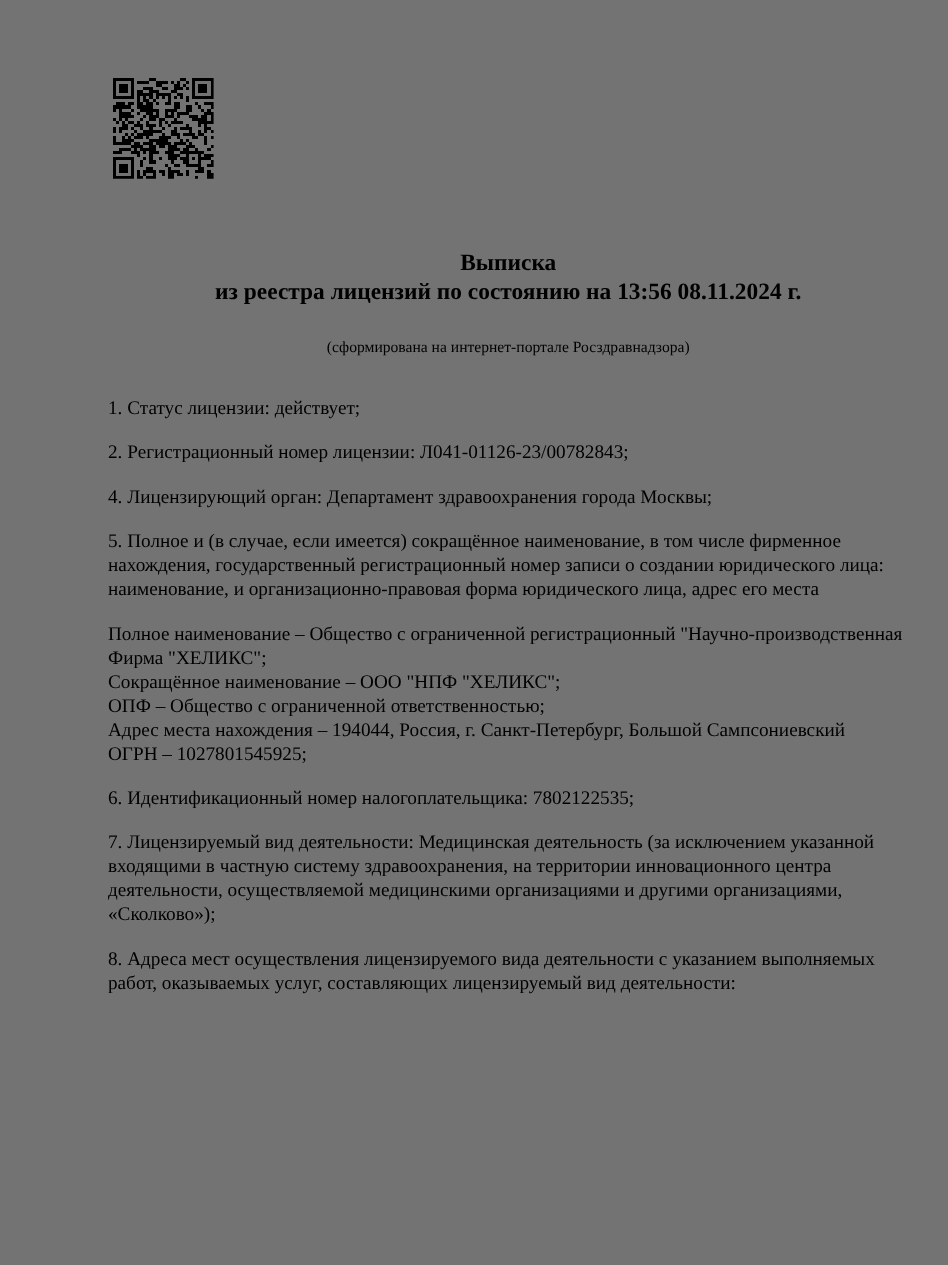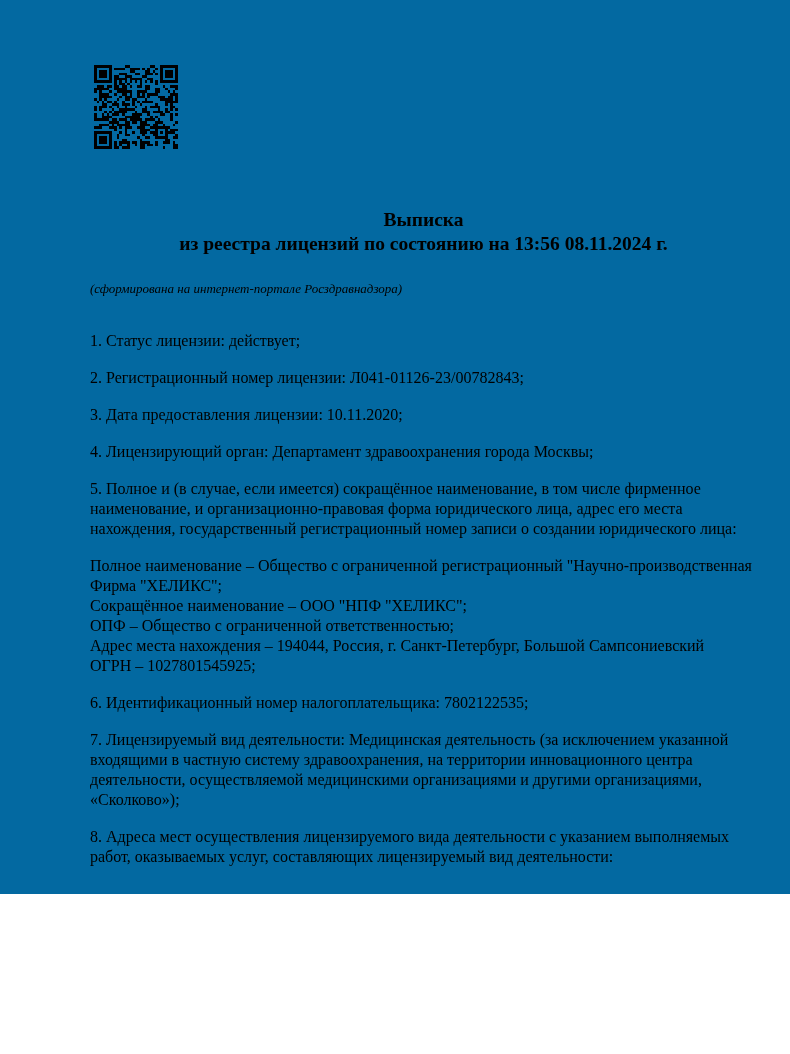--- a/index.html
+++ b/index.html
@@ -3,22 +3,22 @@
 <meta charset="utf-8">
 <style>
   html, body {
     margin: 0;
     padding: 0;
     background: #ffffff;
   }
   .page {
     position: relative;
     width: 790px;
-    height: 894px;
-    background: #0369a1;
+    height: 1054px;
+    background: #737373;
     color: #000000;
     font-family: "Liberation Serif", "DejaVu Serif", serif;
     overflow: hidden;
   }
   .qr {
     position: absolute;
     left: 94px;
     top: 65px;
     width: 84px;
     height: 84px;
@@ -33,24 +33,23 @@
     font-weight: bold;
     font-size: 19.5px;
     line-height: 23.5px;
     white-space: nowrap;
   }
   .subtitle {
     position: absolute;
     left: 90px;
     top: 281px;
     width: 667px;
-    text-align: left;
+    text-align: center;
     font-size: 13px;
     line-height: 15px;
-    font-style: italic;
   }
   .content {
     position: absolute;
     left: 90px;
     top: 331px;
     width: 700px;
     font-size: 16px;
     line-height: 20px;
   }
   .para { margin: 0 0 17px 0; }
@@ -609,29 +608,26 @@
   <div class="subtitle">(сформирована на интернет-портале Росздравнадзора)</div>
 
   <div class="content">
       <div class="para">
         <div class="line">1. Статус лицензии: действует;</div>
       </div>
       <div class="para">
         <div class="line">2. Регистрационный номер лицензии: Л041-01126-23/00782843;</div>
       </div>
       <div class="para">
-        <div class="line">3. Дата предоставления лицензии: 10.11.2020;</div>
-      </div>
-      <div class="para">
         <div class="line">4. Лицензирующий орган: Департамент здравоохранения города Москвы;</div>
       </div>
       <div class="para">
         <div class="line">5. Полное и (в случае, если имеется) сокращённое наименование, в том числе фирменное</div>
+        <div class="line">нахождения, государственный регистрационный номер записи о создании юридического лица:</div>
         <div class="line">наименование, и организационно-правовая форма юридического лица, адрес его места</div>
-        <div class="line">нахождения, государственный регистрационный номер записи о создании юридического лица:</div>
       </div>
       <div class="para">
         <div class="line">Полное наименование – Общество с ограниченной регистрационный "Научно-производственная</div>
         <div class="line">Фирма "ХЕЛИКС";</div>
         <div class="line">Сокращённое наименование – ООО "НПФ "ХЕЛИКС";</div>
         <div class="line">ОПФ – Общество с ограниченной ответственностью;</div>
         <div class="line">Адрес места нахождения – 194044, Россия, г. Санкт-Петербург, Большой Сампсониевский</div>
         <div class="line">ОГРН – 1027801545925;</div>
       </div>
       <div class="para">

